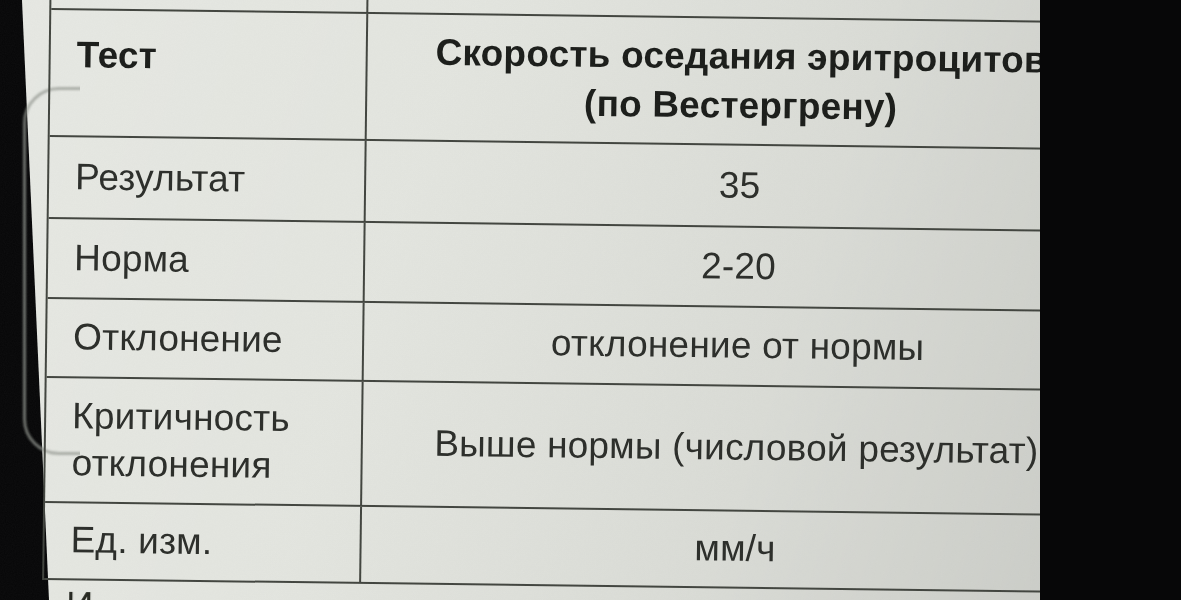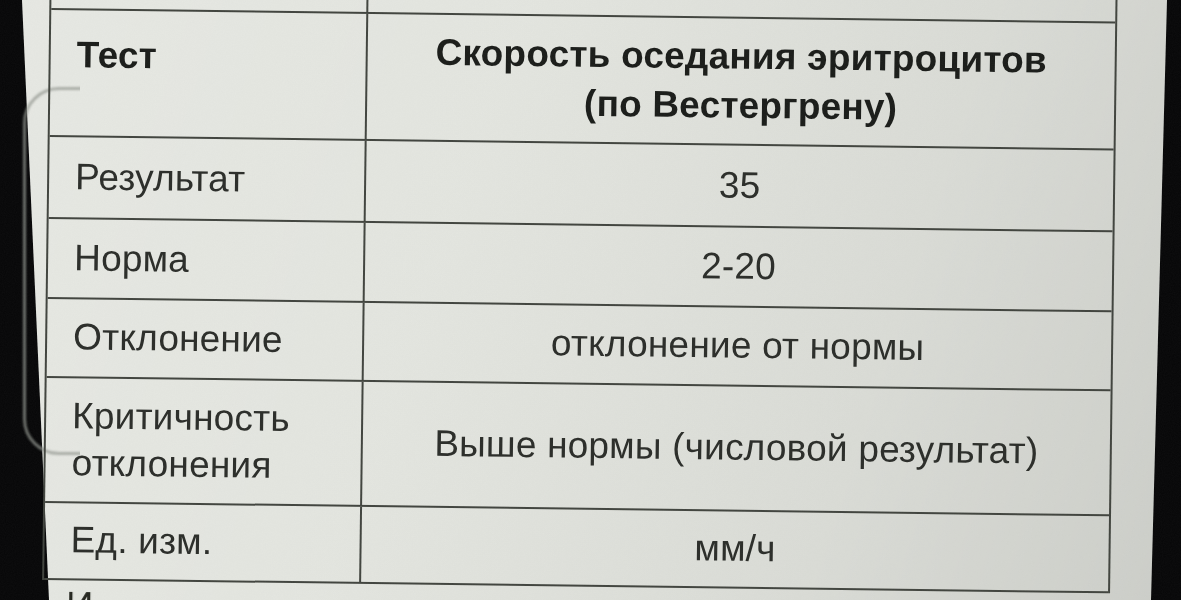--- a/index.html
+++ b/index.html
@@ -7,21 +7,21 @@
     padding: 0;
     width: 1181px;
     height: 600px;
     overflow: hidden;
     background: #070708;
     font-family: "Liberation Sans", "DejaVu Sans", sans-serif;
   }
   .stage {
     position: absolute;
     inset: 0;
-    width: 1181px;
+    width: 1040px;
     height: 600px;
     overflow: hidden;
   }
   
   .page {
     position: absolute;
     inset: 0;
     background:
       linear-gradient(108deg, rgba(255,255,255,0.14) 0%, rgba(255,255,255,0.02) 38%, rgba(0,0,0,0.04) 72%, rgba(0,0,0,0.10) 100%),
       #e3e5df;

